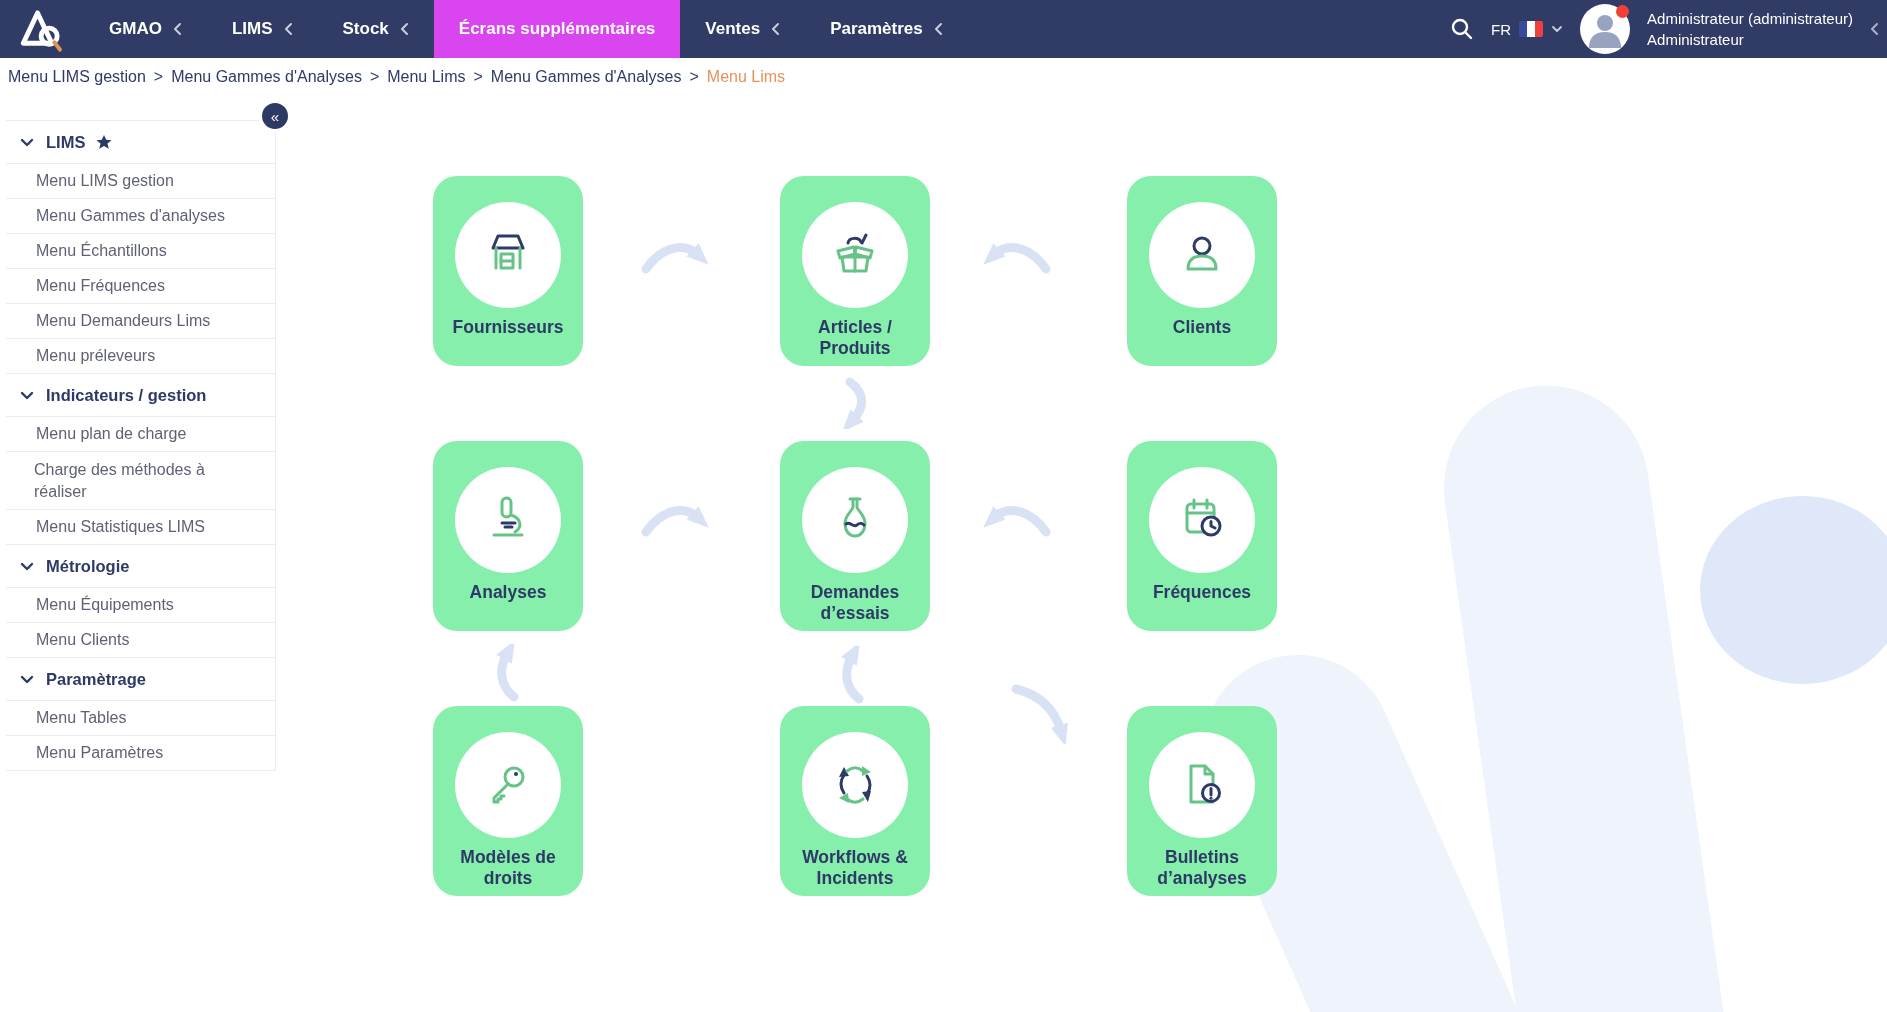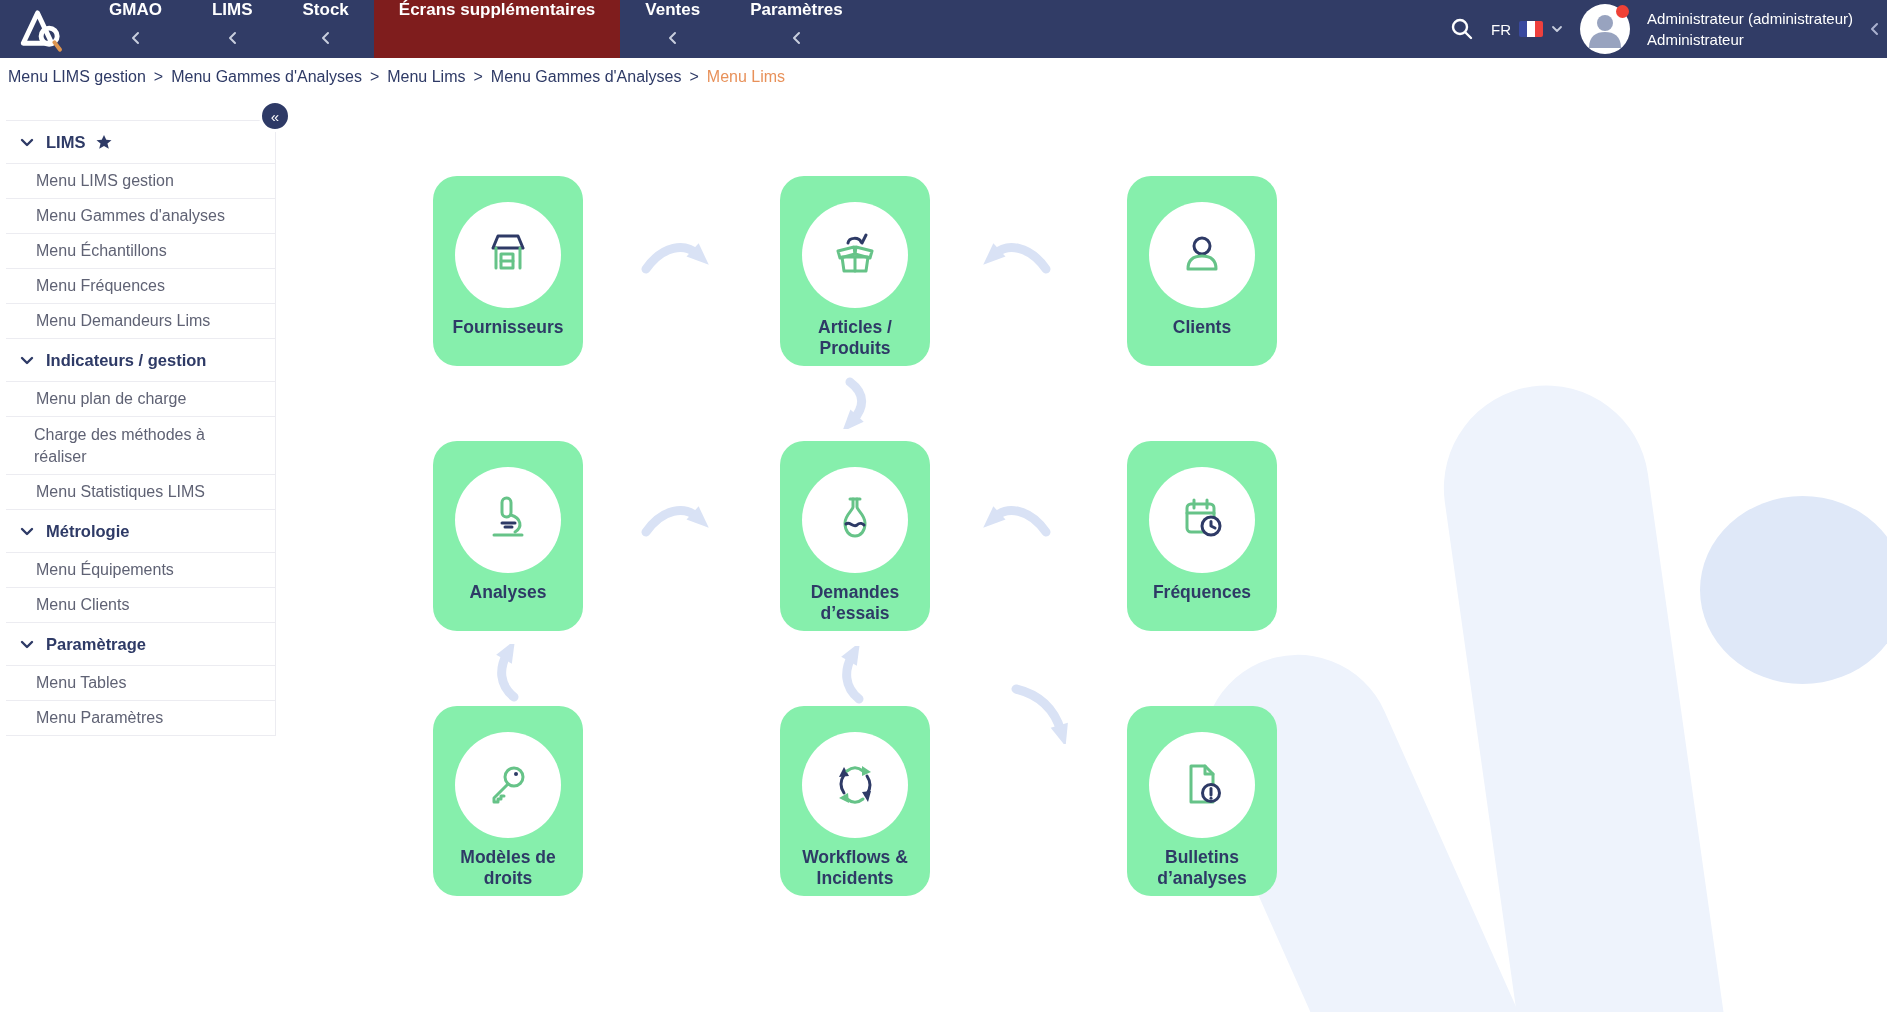--- a/index.html
+++ b/index.html
@@ -14,23 +14,23 @@
   .decor-bar-small { position:absolute; left:1282px; top:638px; width:190px; height:580px;
     border-radius:100px; background:#eef3fc; transform:rotate(-24deg); }
   .decor-ellipse { position:absolute; left:1700px; top:496px; width:205px; height:188px;
     border-radius:50%; background:#dfe8f8; }
 
   
   .topbar { position:absolute; left:0; top:0; width:100%; height:58px; background:#313c66;
     display:flex; align-items:center; z-index:5; }
   .logo { width:84px; height:58px; display:flex; align-items:center; justify-content:center; cursor:pointer; }
   .nav { display:flex; height:100%; align-items:stretch; }
-  .nav-item { display:flex; align-items:center; gap:11px; padding:0 25px; color:#fff;
-    font-size:17px; font-weight:700; cursor:pointer; white-space:nowrap;flex-direction:column; }
-  .nav-item.active { background:#7f1d1d; }
+  .nav-item { display:flex; align-items:center; gap:11px; padding:16px 25px; color:#fff;
+    font-size:17px; font-weight:700; cursor:pointer; white-space:nowrap; }
+  .nav-item.active { background:#d946ef; }
   .nav-chevron { display:block; }
   .topbar-right { margin-left:auto; display:flex; align-items:center; gap:17px; padding-right:34px; }
   .search-btn { display:flex; align-items:center; cursor:pointer; }
   .lang { display:flex; align-items:center; gap:8px; color:#fff; font-size:15px; cursor:pointer; }
   .flag { width:24px; height:16px; border-radius:2px;
     background:linear-gradient(90deg,#39499e 0 33%,#ffffff 33% 66%,#ee403d 66% 100%); }
   .avatar-wrap { position:relative; width:50px; height:50px; }
   .avatar { width:50px; height:50px; border-radius:50%; background:#fff; display:flex;
     align-items:flex-end; justify-content:center; overflow:hidden; cursor:pointer; }
   .notif-dot { position:absolute; right:1px; top:1px; width:13px; height:13px; border-radius:50%;
@@ -196,20 +196,21 @@
         <svg width="18" height="18" viewBox="0 0 24 24">
             <path d="M12 2.5 L15 9 L22 9.6 L16.6 14.1 L18.4 21 L12 17.2 L5.6 21 L7.4 14.1 L2 9.6 L9 9 Z" fill="#2e3a66"></path>
           </svg>
       </span>
     </div>
     <div class="side-item">Menu LIMS gestion</div>
     <div class="side-item">Menu Gammes d'analyses</div>
     <div class="side-item">Menu Échantillons</div>
     <div class="side-item">Menu Fréquences</div>
     <div class="side-item">Menu Demandeurs Lims</div>
+    <div class="side-item">Menu préleveurs</div>
 
     <div class="side-header">
       <svg class="hdr-chevron" width="14" height="9" viewBox="0 0 14 9">
           <polyline points="2,2 7,7 12,2" fill="none" stroke="#2e3a66" stroke-width="2.4" stroke-linecap="round" stroke-linejoin="round"></polyline>
         </svg>
       <span>Indicateurs / gestion</span>
     </div>
     <div class="side-item">Menu plan de charge</div>
     <div class="side-item tall">Charge des méthodes à réaliser</div>
     <div class="side-item">Menu Statistiques LIMS</div>

